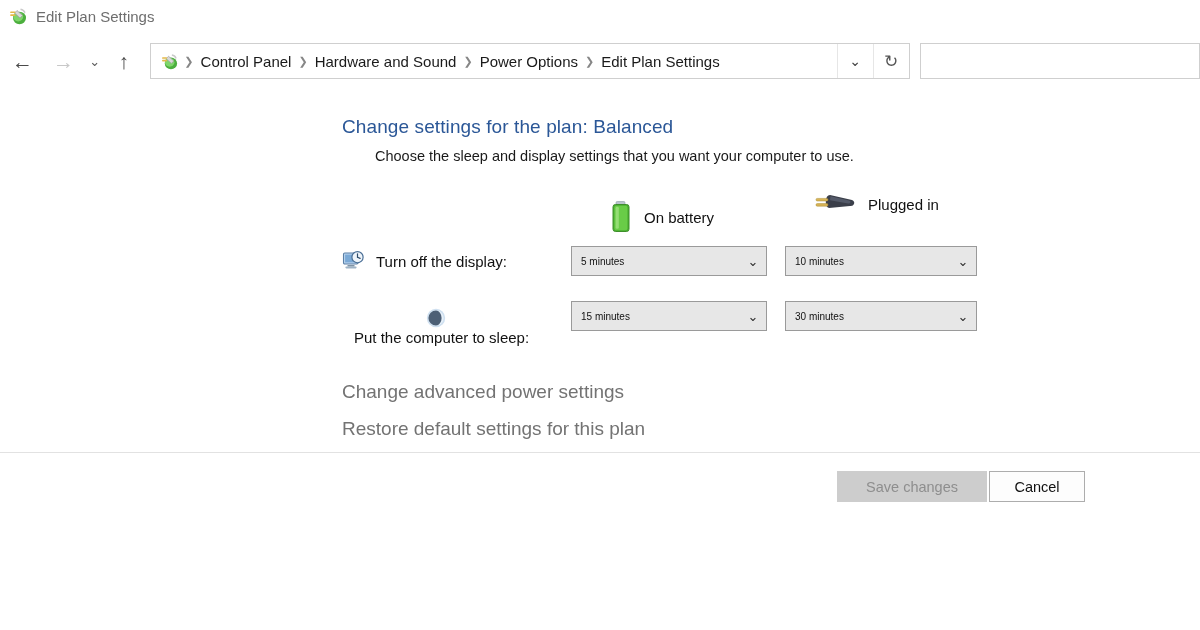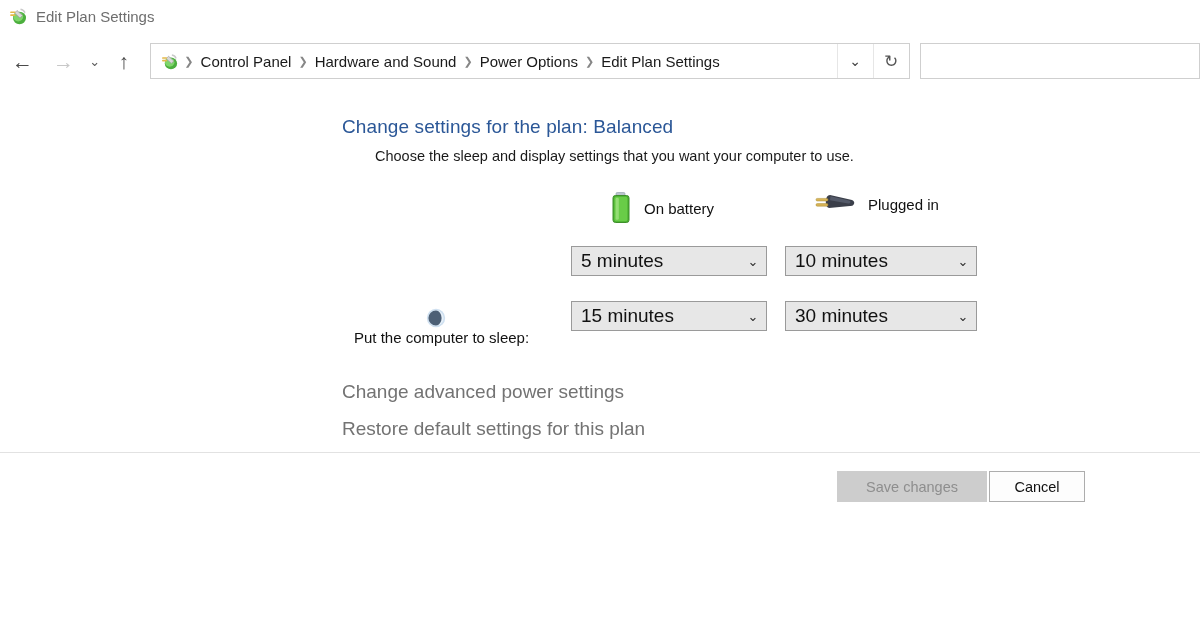--- a/index.html
+++ b/index.html
@@ -75,21 +75,21 @@
     font-size: 19px; color: #2b5797; letter-spacing: .1px; white-space: nowrap;
   }
   .page-sub {
     position: absolute; left: 342px; top: 64px;
     font-size: 14.5px; color: #1a1a1a; white-space: nowrap; margin-left: 33px;
   }
 
   
   .col-head { position: absolute; display: flex; align-items: center; }
   .col-head .lbl { font-size: 15px; color: #111; margin-left: 12px; white-space: nowrap; }
-  .col-battery { left: 610px; top: 107px; }
+  .col-battery { left: 610px; top: 116px; }
   .col-plugged { left: 812px; top: 107px; }
 
   
   .batt {
     width: 22px; height: 34px; position: relative;
   }
   
   .plugin { width: 44px; height: 26px; position: relative; }
 
   
@@ -99,21 +99,21 @@
   .row-display { top: 162px; }
   .row-sleep   { top: 223px; flex-direction: column; }
 
   
   .dd {
     position: absolute; height: 30px;
     border: 1px solid #9a9a9a; background: #e7e7e7;
     display: flex; align-items: center;
   }
   .dd .val {
-    flex: 1 1 auto; font-size: 19px; color: #111; padding-left: 9px; white-space: nowrap;
+    flex: 1 1 auto; font-size: 10px; color: #111; padding-left: 9px; white-space: nowrap;
   }
   .dd .arw {
     width: 26px; display: flex; align-items: center; justify-content: center;
     font-size: 13px; color: #2b2b2b;
   }
   .dd-a { left: 571px; width: 196px; }
   .dd-b { left: 785px; width: 192px; }
   .r1 { top: 162px; }
   .r2 { top: 217px; }
 
@@ -217,20 +217,34 @@
       <svg width="44" height="26" viewBox="0 0 44 26">
         <path d="M18 4 L40 9 q3 1.5 2 4 -1 2.5 -4 2 L17 17 q-3.4 -.6 -3.2 -6.4 Q14 4.2 18 4 Z" fill="#3b3f4a"></path>
         <path d="M18.5 5.2 L37 9.6 q2 .6 1.4 2 -.6 1.2 -2.2 .9 L18 9.2 Z" fill="#5b6170" opacity=".8"></path>
         <rect x="4" y="7.4" width="12" height="2.6" rx="1.3" fill="#d8b457" stroke="#a98c33" stroke-width=".5"></rect>
         <rect x="4" y="12.6" width="12" height="2.6" rx="1.3" fill="#d8b457" stroke="#a98c33" stroke-width=".5"></rect>
       </svg>
     </span>
     <span class="lbl">Plugged in</span>
   </div>
 
+  <div class="row row-display">
+    <span class="row-ico">
+      <svg width="22" height="22" viewBox="0 0 22 22">
+        <rect x="1.5" y="3" width="14.5" height="11" rx="1.2" fill="#b9d4ee" stroke="#5a7fa6" stroke-width="1.1"></rect>
+        <rect x="3.1" y="4.6" width="11.3" height="7.8" fill="#7aa9d6"></rect>
+        <rect x="5.5" y="15" width="7" height="1.6" fill="#7f93a6"></rect>
+        <rect x="3.4" y="16.6" width="11.2" height="1.8" rx=".8" fill="#9fb3c6"></rect>
+        <circle cx="15.5" cy="7.2" r="5.6" fill="#eef4fa" stroke="#4a6f96" stroke-width="1.2"></circle>
+        <line x1="15.5" y1="7.2" x2="15.5" y2="3.8" stroke="#2e4c6b" stroke-width="1.2" stroke-linecap="round"></line>
+        <line x1="15.5" y1="7.2" x2="18.1" y2="8.4" stroke="#2e4c6b" stroke-width="1.2" stroke-linecap="round"></line>
+      </svg>
+    </span>
+    <span class="row-lbl">Turn off the display:</span>
+  </div>
 
   <div class="dd dd-a r1">
     <span class="val">5 minutes</span>
     <span class="arw">⌄</span>
   </div>
   <div class="dd dd-b r1">
     <span class="val">10 minutes</span>
     <span class="arw">⌄</span>
   </div>
 

